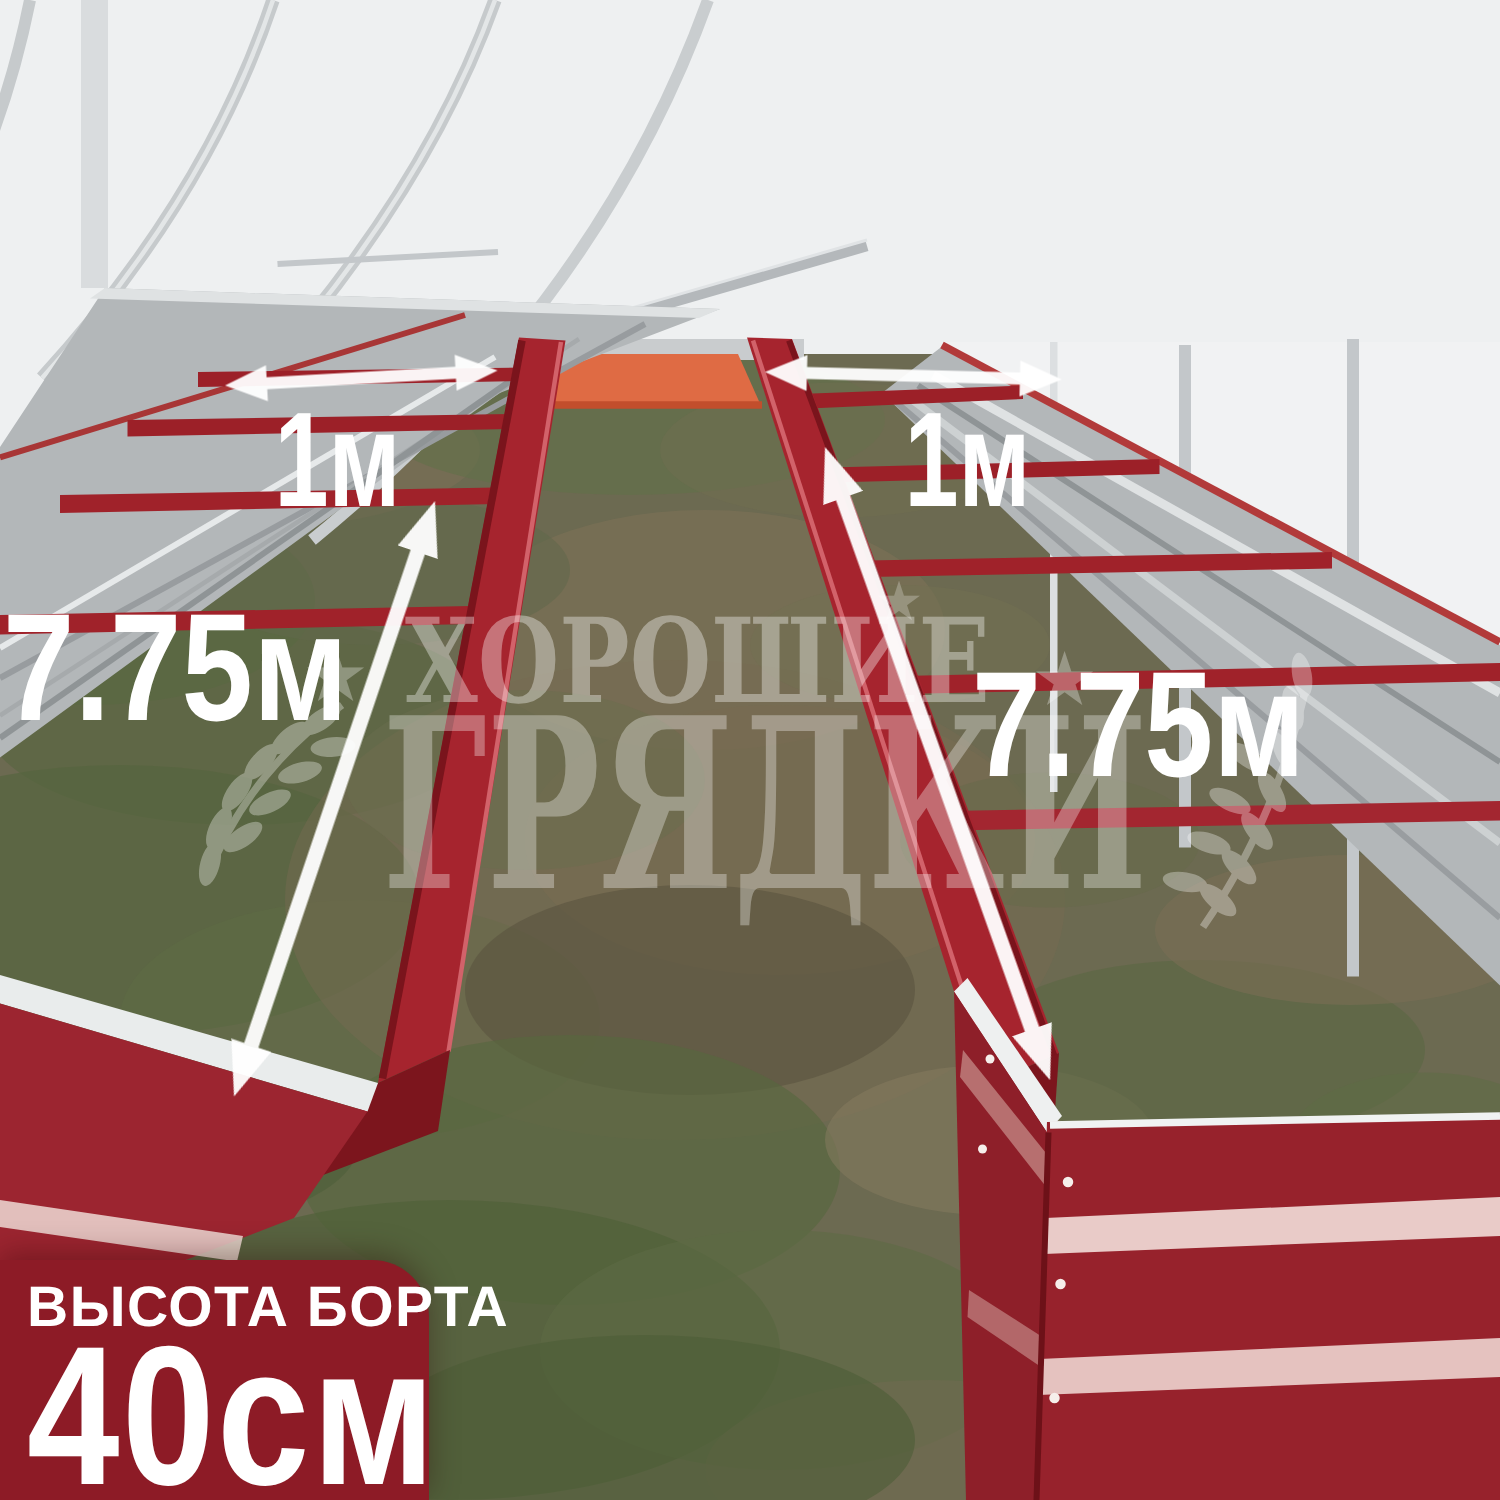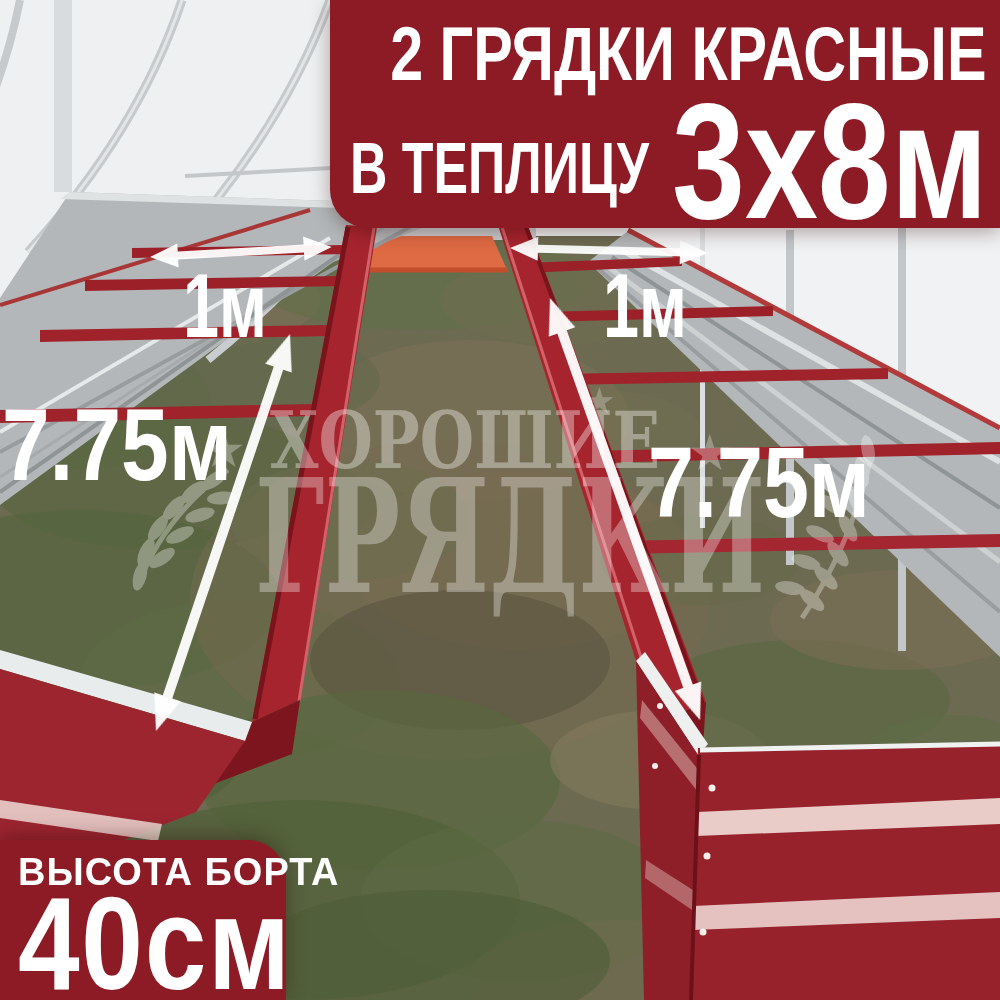--- a/index.html
+++ b/index.html
@@ -224,24 +224,19 @@
   </g>
 
   <g>
     <text class="dim-label" x="183" y="337" font-size="90" textLength="84" lengthAdjust="spacingAndGlyphs">1м</text>
     <text class="dim-label" x="603" y="337" font-size="90" textLength="84" lengthAdjust="spacingAndGlyphs">1м</text>
     <text class="dim-label" x="2" y="480" font-size="102" textLength="230" lengthAdjust="spacingAndGlyphs">7.75м</text>
     <text class="dim-label" x="648" y="517" font-size="100" textLength="222" lengthAdjust="spacingAndGlyphs">7.75м</text>
   </g>
 </svg>
 
-  <div class="banner-top">
-    <span class="bt-title">2 ГРЯДКИ КРАСНЫЕ</span>
-    <span class="bt-prefix">В ТЕПЛИЦУ</span>
-    <span class="bt-size">3х8м</span>
-  </div>
 
   <div class="banner-bottom">
     <span class="bb-label">ВЫСОТА БОРТА</span>
     <span class="bb-value">40см</span>
   </div>
 
 </div>
 
 </body></html>

